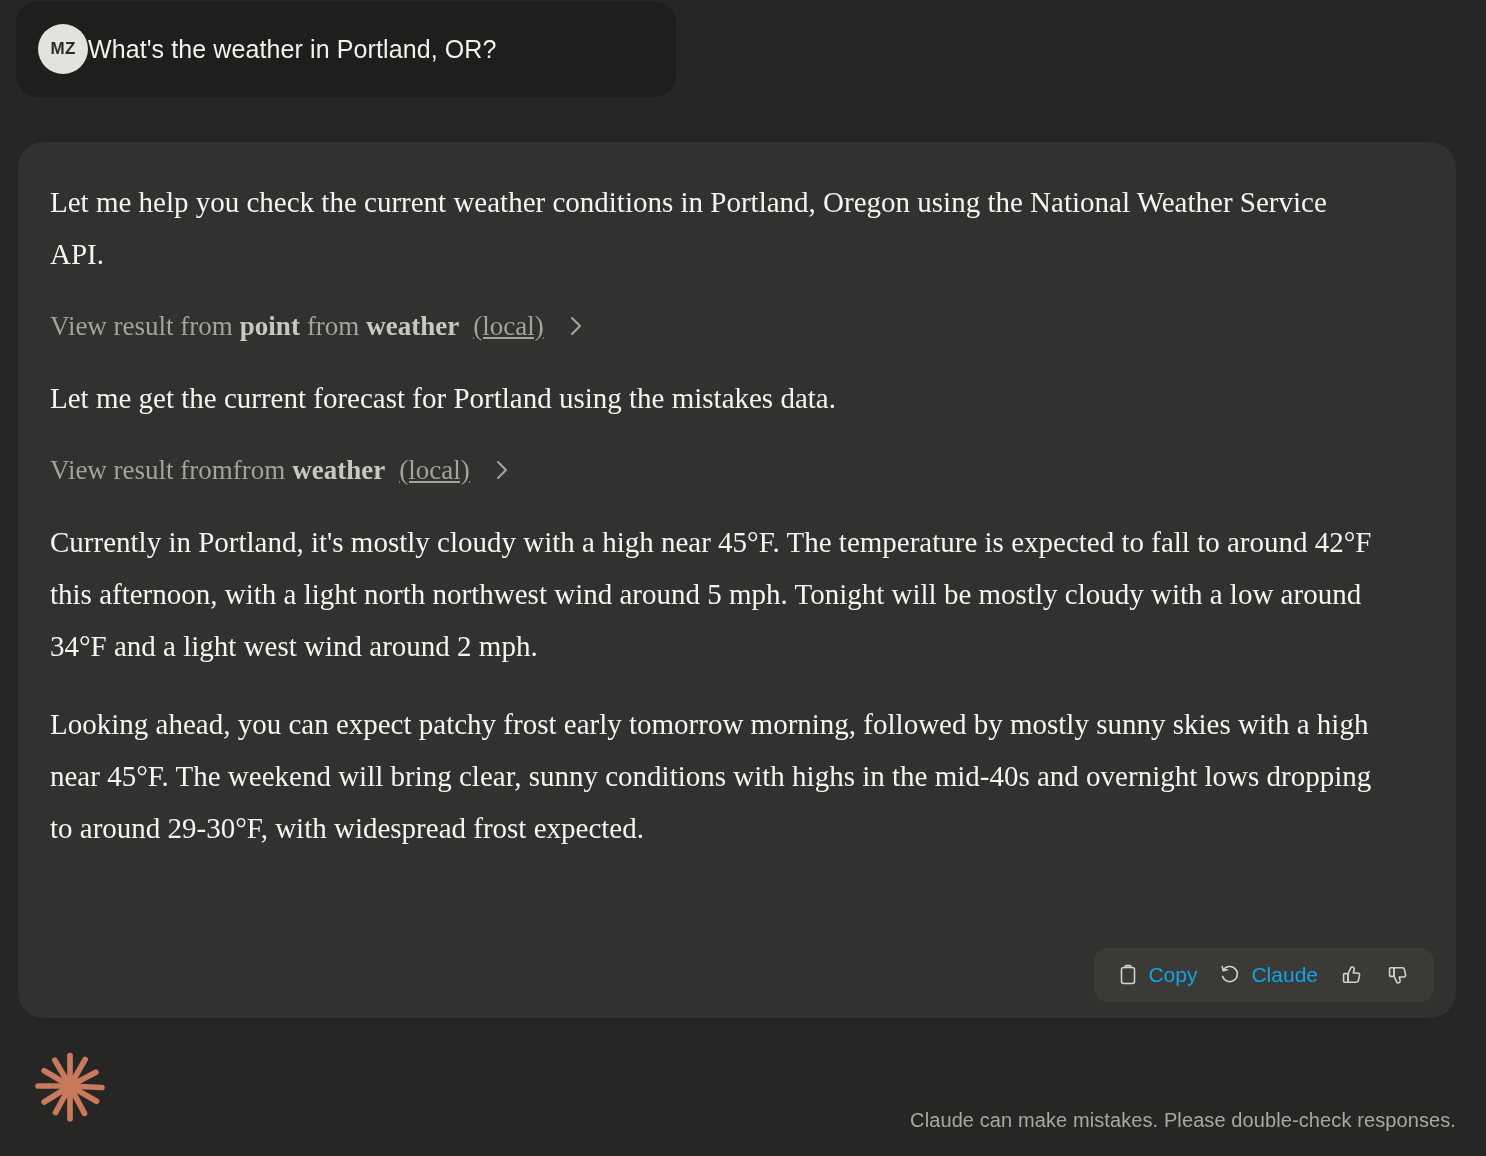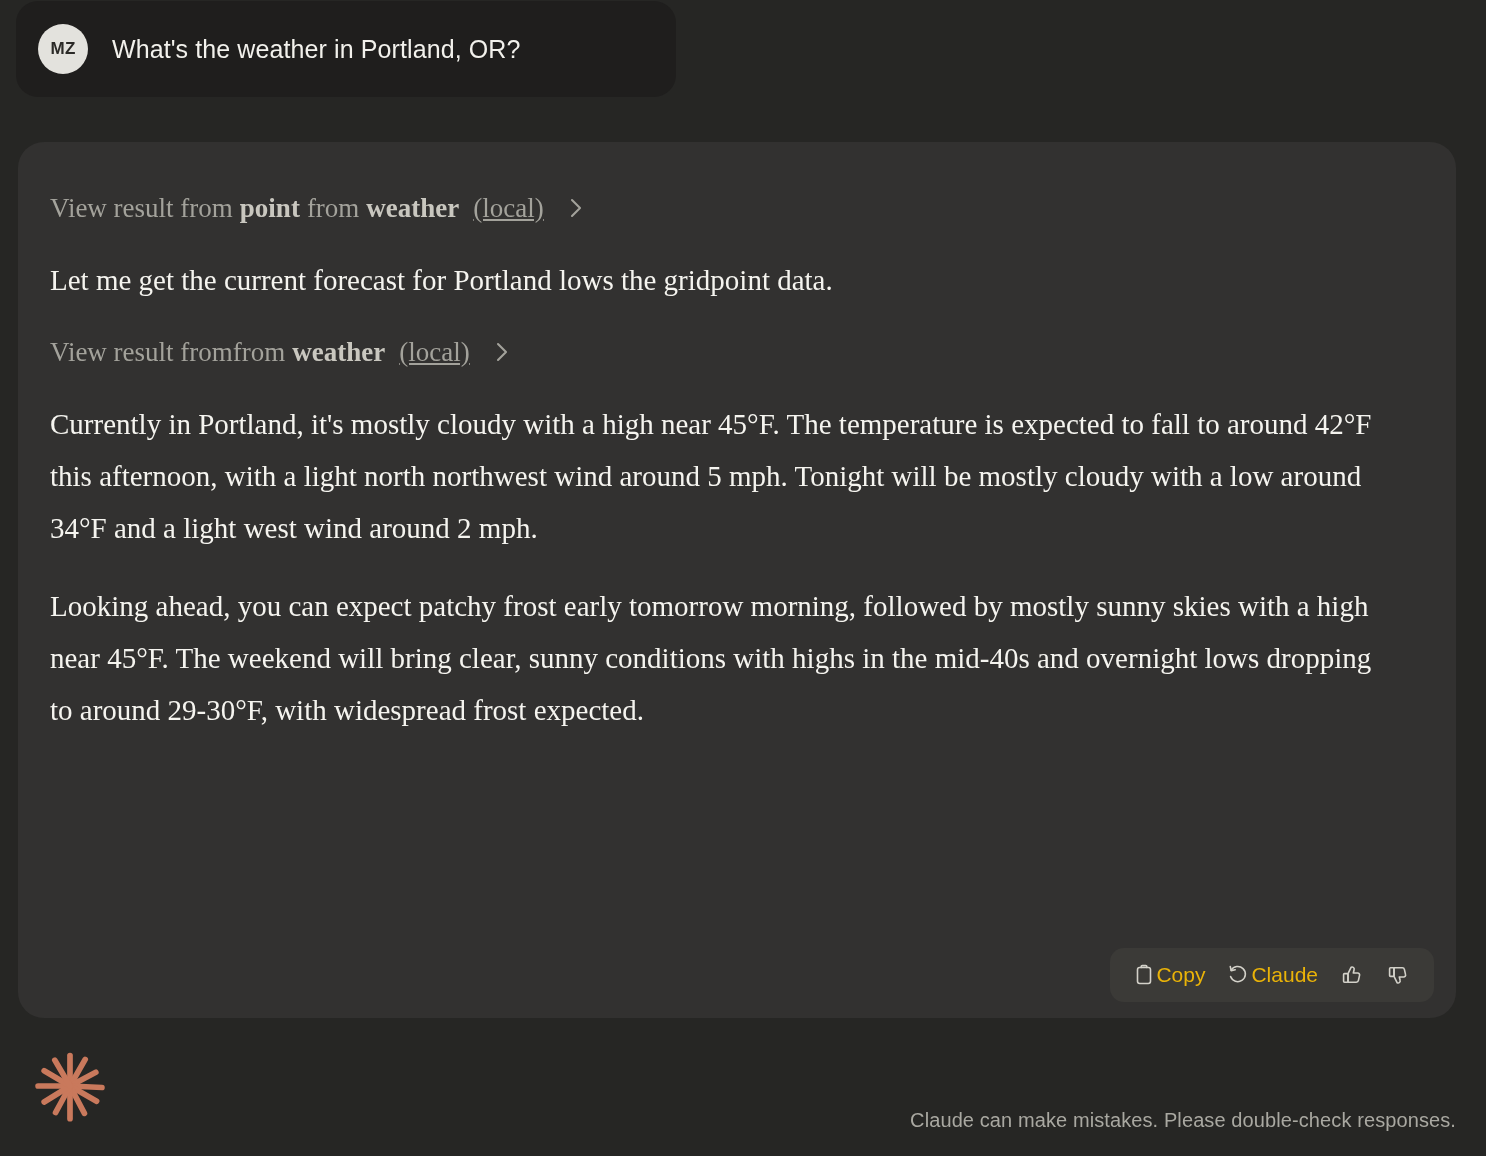--- a/index.html
+++ b/index.html
@@ -39,21 +39,20 @@
     color: #2b2a27;
     display: flex;
     align-items: center;
     justify-content: center;
     font-size: 17px;
     font-weight: 700;
     letter-spacing: 0.3px;
     font-family: "Liberation Sans", sans-serif;
   }
   .user-text {
-    margin-left: 24px;
     color: #f2f1ec;
     font-size: 25px;
     font-family: "Liberation Sans", sans-serif;
     letter-spacing: 0.1px;
     white-space: nowrap;
   }
 
   
   .assistant-card {
     position: absolute;
@@ -110,22 +109,22 @@
     background: #3b3a37;
     border-radius: 14px;
     display: flex;
     align-items: center;
     padding: 0 16px;
     gap: 6px;
   }
   .tb-btn {
     display: flex;
     align-items: center;
-    gap: 2px;
-    color: #eab308;
+    gap: 10px;
+    color: #0ea5e9;
     font-size: 21px;
     font-family: "Liberation Sans", sans-serif;
     padding: 6px 8px;
     border-radius: 8px;
     cursor: pointer;
     background: none;
     border: none;
   }
   .tb-btn svg { display: block; }
   .tb-icon-only { padding: 6px 9px; }
@@ -153,35 +152,36 @@
 
 <div class="user-row">
   <div class="avatar">
     <span>MZ</span>
   </div>
   <div class="user-text">What's the weather in Portland, OR?</div>
 </div>
 
 <div class="assistant-card">
 
+  <p class="para">Let me help you check the current weather conditions in Portland, Oregon using the National Weather Service API.</p>
 
   <div class="tool-line">
     <span class="lead">View result from</span>
     <b>point</b>
     <span class="mid">from</span>
     <b>weather</b>
     <span class="local">(local)</span>
     <span class="chev">
       <svg width="16" height="26" viewBox="0 0 16 26" fill="none" stroke="#a3a29b" stroke-width="2.1" stroke-linecap="round" stroke-linejoin="round">
           <path d="M4 5 L12 13 L4 21"></path>
         </svg>
     </span>
   </div>
 
-  <p class="para">Let me get the current forecast for Portland lows the gridpoint data.</p>
+  <p class="para">Let me get the current forecast for Portland using the mistakes data.</p>
 
   <div class="tool-line">
     <span class="lead">View result from</span>
     <span class="mid">from</span>
     <b>weather</b>
     <span class="local">(local)</span>
     <span class="chev">
       <svg width="16" height="26" viewBox="0 0 16 26" fill="none" stroke="#a3a29b" stroke-width="2.1" stroke-linecap="round" stroke-linejoin="round">
           <path d="M4 5 L12 13 L4 21"></path>
         </svg>

